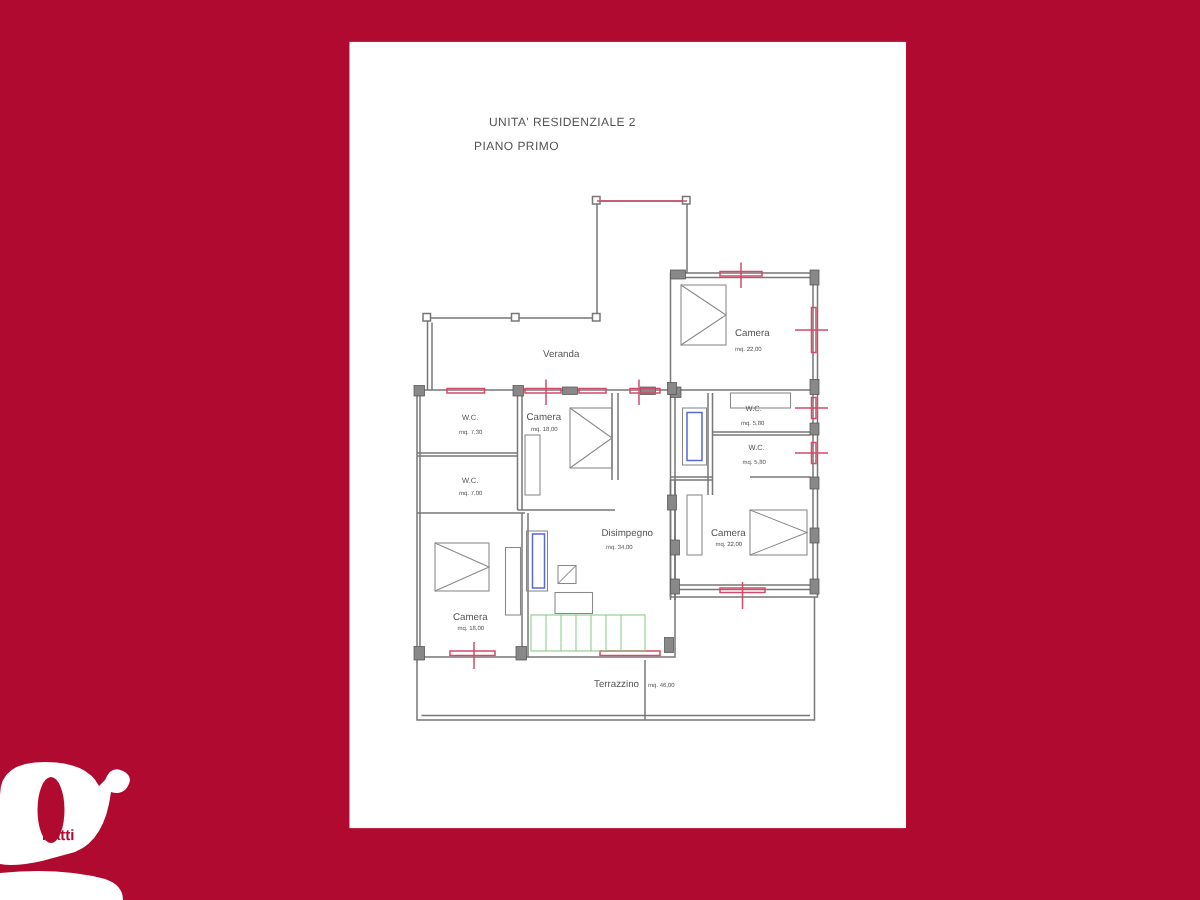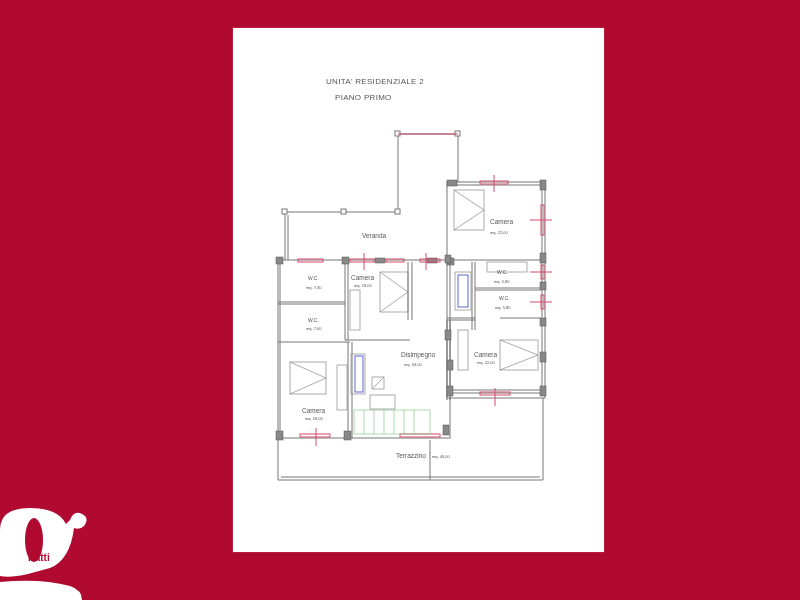--- a/index.html
+++ b/index.html
@@ -12,21 +12,21 @@
     .sheet {
       position:absolute; left:233px; top:28px; width:371px; height:524px;
       background:#ffffff;
       box-shadow:0 0 1px #d88;
     }
     .title1 {
       position:absolute; left:314px; top:77px;
       font-size:8px; letter-spacing:0.3px; color:#555;margin-left:12px; 
     }
     .title2 {
-      position:absolute; left:335px; top:93px;
+      position:absolute; left:316px; top:93px;
       font-size:8px; letter-spacing:0.3px; color:#555;text-align:right;
     }
     svg.plan { position:absolute; left:0; top:0; }
     .room-label { font-family:"Liberation Sans", sans-serif; fill:#555; }
     .logo-g {
       position:absolute; left:0; top:500px; width:100px; height:100px;
     }
     .patti {
       position:absolute; left:28px; top:552px;
       font-size:10px; font-weight:bold; color:#b00a30;

